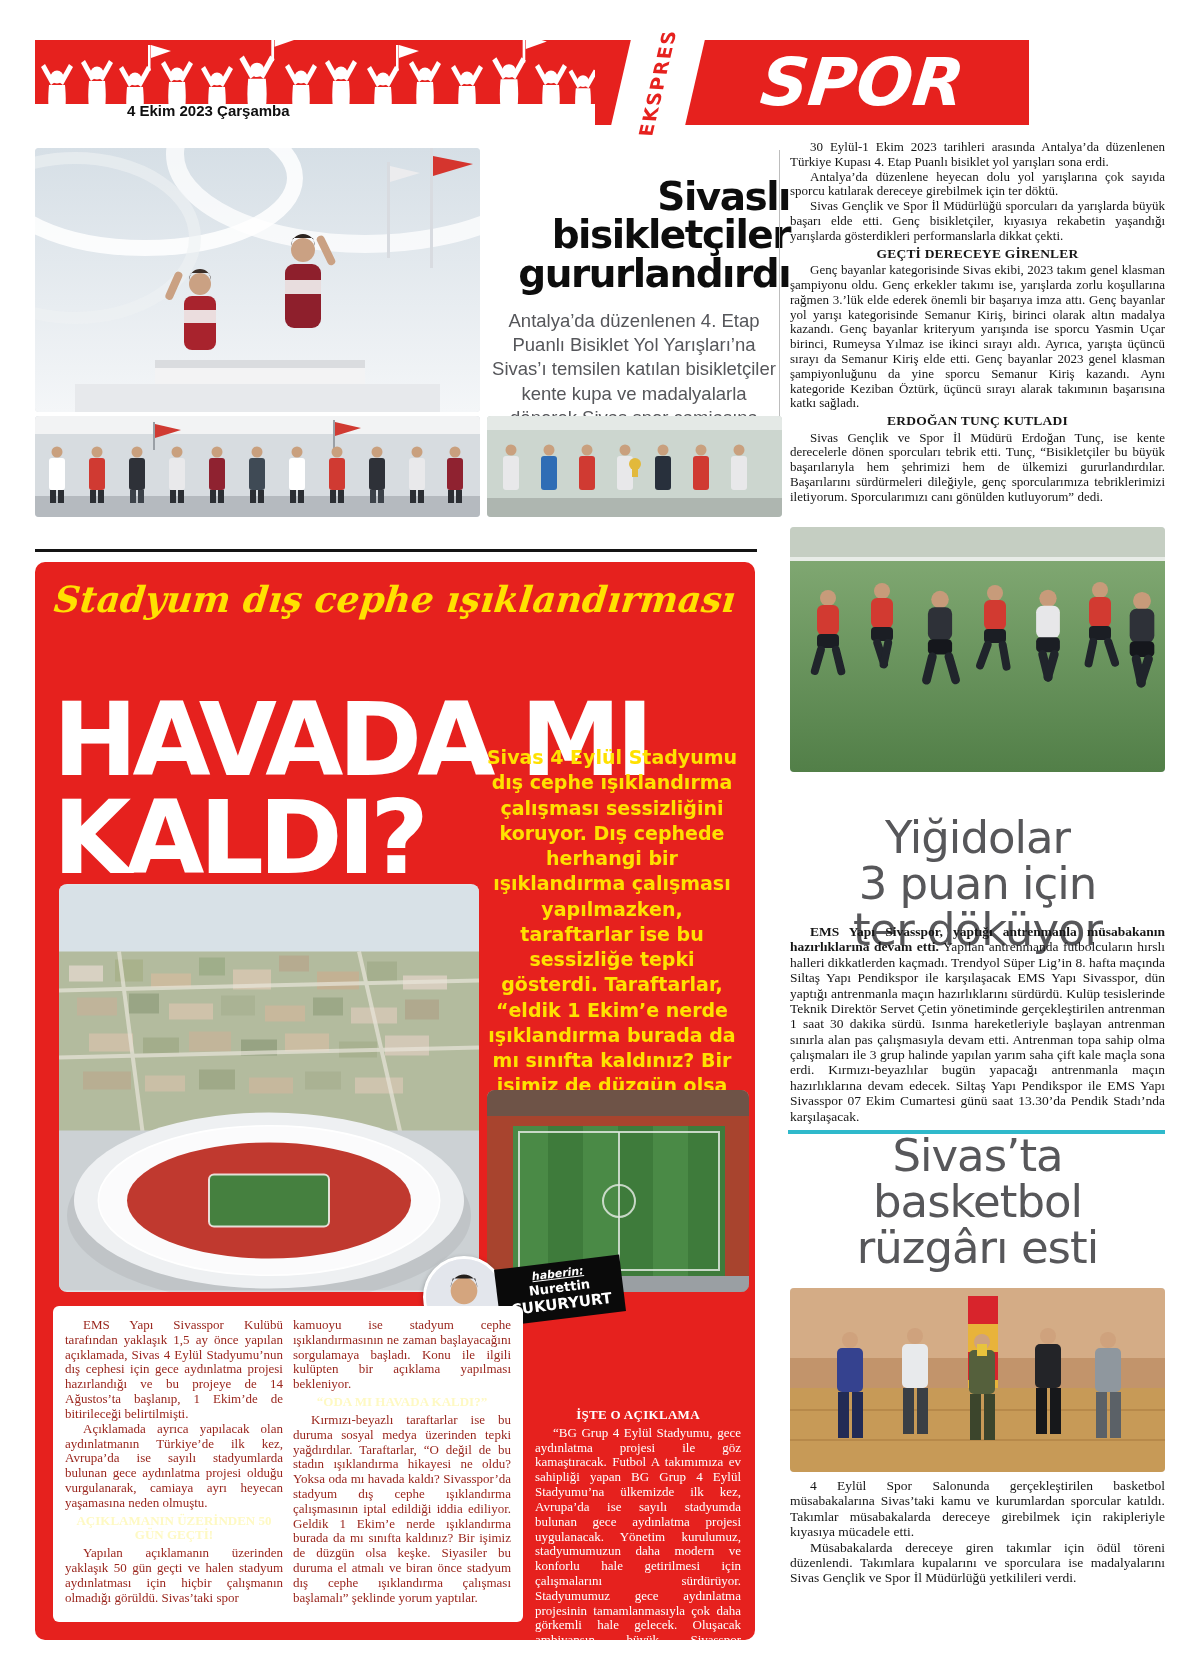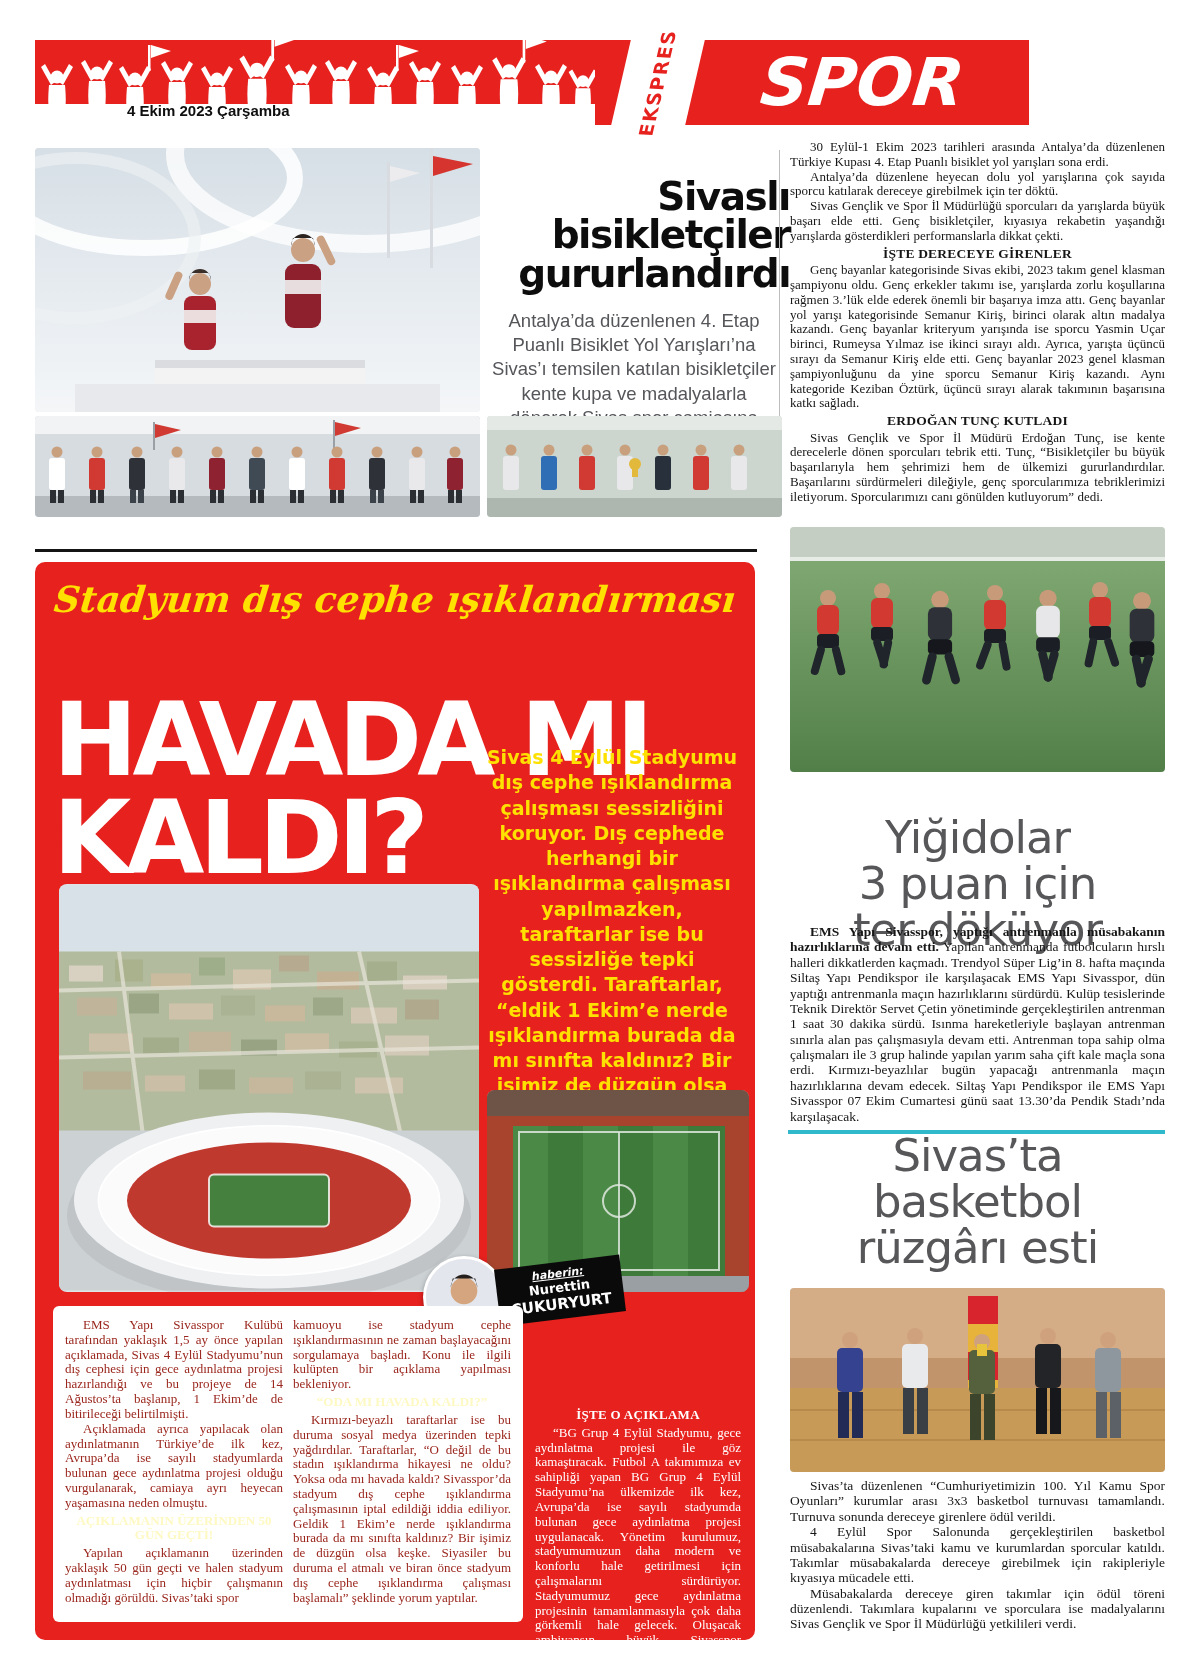--- a/index.html
+++ b/index.html
@@ -169,21 +169,21 @@
   <h1 class="head-cycling">Sivaslı
 bisikletçiler
 gururlandırdı</h1>
   <p class="lead-cycling">Antalya’da düzenlenen 4. Etap Puanlı Bisiklet Yol Yarışları’na Sivas’ı temsilen katılan bisikletçiler kente kupa ve madalyalarla dönerek Sivas spor camiasına gurur yaşattı.</p>
   <div class="vrule"></div>
 
   <div class="art art-cycling">
     <p>30 Eylül-1 Ekim 2023 tarihleri arasında Antalya’da düzenlenen Türkiye Kupası 4. Etap Puanlı bisiklet yol yarışları sona erdi.</p>
     <p>Antalya’da düzenlene heyecan dolu yol yarışlarına çok sayıda sporcu katılarak dereceye girebilmek için ter döktü.</p>
     <p>Sivas Gençlik ve Spor İl Müdürlüğü sporcuları da yarışlarda büyük başarı elde etti. Genç bisikletçiler, kıyasıya rekabetin yaşandığı yarışlarda gösterdikleri performanslarla dikkat çekti.</p>
-    <div class="sub">İŞTE DERECEYE GİRENLER</div>
+    <div class="sub">GEÇTİ DERECEYE GİRENLER</div>
     <p>Genç bayanlar kategorisinde Sivas ekibi, 2023 takım genel klasman şampiyonu oldu. Genç erkekler takımı ise, yarışlarda zorlu koşullarına rağmen 3.’lük elde ederek önemli bir başarıya imza attı. Genç bayanlar yol yarışı kategorisinde Semanur Kiriş, birinci olarak altın madalya kazandı. Genç bayanlar kriteryum yarışında ise sporcu Yasmin Uçar birinci, Rumeysa Yılmaz ise ikinci sırayı aldı. Ayrıca, yarışta üçüncü sırayı da Semanur Kiriş elde etti. Genç bayanlar 2023 genel klasman şampiyonluğunu da yine sporcu Semanur Kiriş kazandı. Aynı kategoride Keziban Öztürk, üçüncü sırayı alarak takımının başarısına katkı sağladı.</p>
     <div class="sub">ERDOĞAN TUNÇ KUTLADI</div>
     <p>Sivas Gençlik ve Spor İl Müdürü Erdoğan Tunç, ise kente derecelerle dönen sporcuları tebrik etti. Tunç, “Bisikletçiler bu büyük başarılarıyla hem şehrimizi hem de ülkemizi gururlandırdılar. Başarılarını sürdürmeleri dileğiyle, genç sporcularımıza tebriklerimizi iletiyorum. Sporcularımızı canı gönülden kutluyorum” dedi.</p>
   </div>
 
   <div class="photo" style="left:35px;top:416px;width:445px;height:101px;">
     <svg viewBox="0 0 445 101">
       <rect width="445" height="101" fill="#d7dce0"></rect>
       <rect width="445" height="18" fill="#f2f3f4"></rect>
       <rect y="80" width="445" height="21" fill="#b5babf"></rect>
@@ -541,18 +541,17 @@
             <circle cy="-10" r="8" fill="#cfa27d"></circle>
             <rect x="-13" y="-2" width="26" height="44" rx="5" fill="#8f979e"></rect>
             <rect x="-12" y="42" width="11" height="46" fill="#5b6167"></rect>
             <rect x="2" y="42" width="11" height="46" fill="#5b6167"></rect>
           </g>
       </g>
     </svg>
   </div>
 
   <div class="art art-basket">
-    <p>Sivas’ta düzenlenen “Cumhuriyetimizin 100. Yıl Kamu Spor Oyunları” kurumlar arası 3x3 basketbol turnuvası tamamlandı. Turnuva sonunda dereceye girenlere ödül verildi.</p>
     <p>4 Eylül Spor Salonunda gerçekleştirilen basketbol müsabakalarına Sivas’taki kamu ve kurumlardan sporcular katıldı. Takımlar müsabakalarda dereceye girebilmek için rakipleriyle kıyasıya mücadele etti.</p>
     <p>Müsabakalarda dereceye giren takımlar için ödül töreni düzenlendi. Takımlara kupalarını ve sporculara ise madalyalarını Sivas Gençlik ve Spor İl Müdürlüğü yetkilileri verdi.</p>
   </div>
 
 </div>
 
 </body></html>

